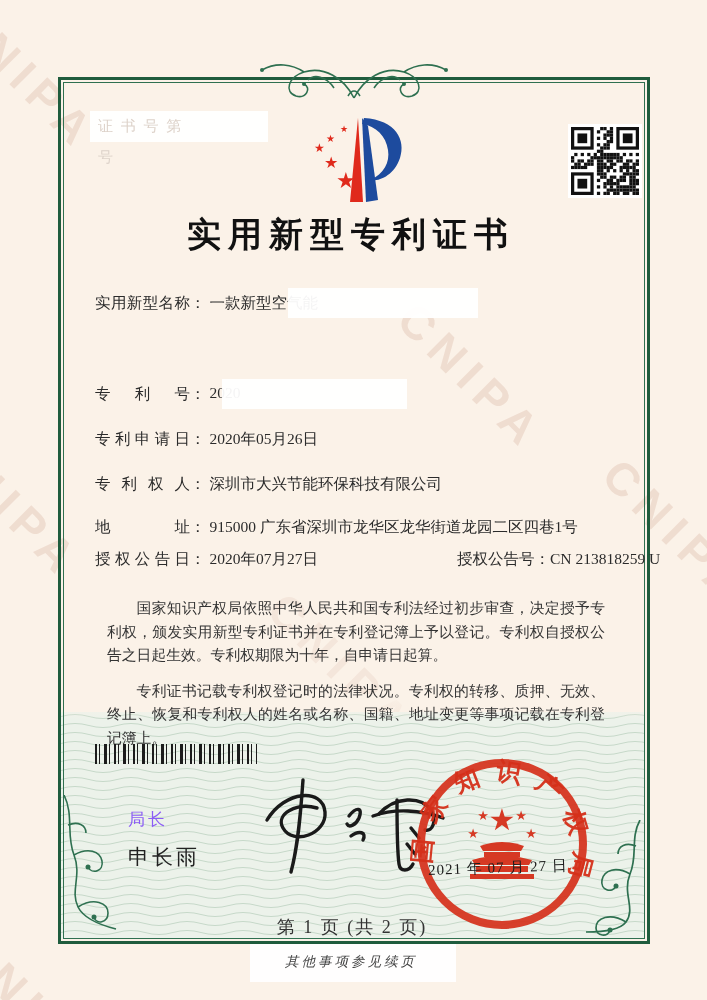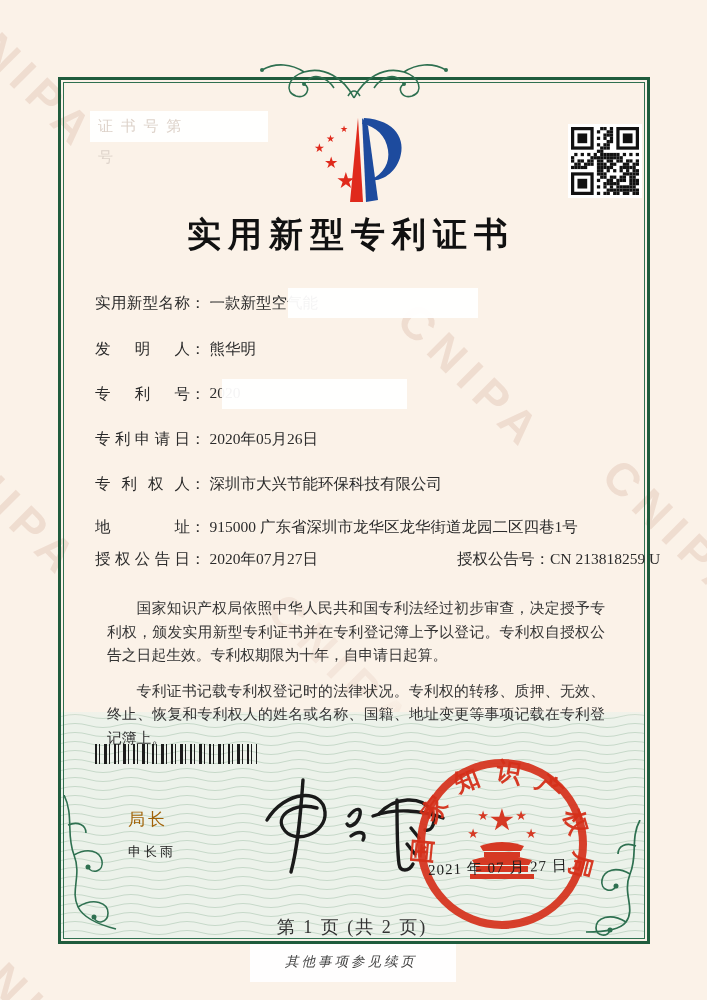--- a/index.html
+++ b/index.html
@@ -65,22 +65,22 @@
     font-size:14.8px;line-height:23.5px;color:#333;text-align:justify;
   }
   .paras p{margin:12px;text-indent:2em;}
   
   .barcode{
     position:absolute;left:95px;top:744px;width:162px;height:20px;
     background:repeating-linear-gradient(90deg,
       #1c1c1c 0 2px,transparent 2px 4px,#1c1c1c 4px 5px,transparent 5px 9px,
       #1c1c1c 9px 12px,transparent 12px 14px,#1c1c1c 14px 15px,transparent 15px 19px);
   }
-  .sig-role{position:absolute;left:128px;top:808px;font-size:17px;color:#a16207;letter-spacing:3px;}
-  .sig-name{position:absolute;left:128px;top:843px;font-size:13px;color:#222;letter-spacing:3px;}
+  .sig-role{position:absolute;left:128px;top:808px;font-size:17px;color:#8b5cf6;letter-spacing:3px;}
+  .sig-name{position:absolute;left:128px;top:843px;font-size:21px;color:#222;letter-spacing:3px;}
   .signature{position:absolute;left:245px;top:772px;width:205px;height:110px;}
   .seal{position:absolute;left:410px;top:750px;width:184px;height:188px;}
   .seal-date{
     position:absolute;left:428px;top:858px;width:170px;font-size:15px;color:#1d1d1d;
     letter-spacing:1px;transform:rotate(-2deg);white-space:nowrap;
   }
   .page-info{
     position:absolute;left:58px;top:915px;width:588px;text-align:center;
     font-size:18px;color:#333;letter-spacing:2px;
   }
@@ -346,23 +346,20 @@
       <rect x="20" y="20" width="1" height="1" fill="#111"></rect>
     </svg>
 
   <div class="title">实用新型专利证书</div>
 
   <div class="row" style="top:293px;">
     <span class="lbl">实用新型名称</span><span class="colon">：</span><span class="val">一款新型空气能</span>
   </div>
   <div class="redact" style="left:288px;top:288px;width:190px;height:30px;"></div>
 
-  <div class="row" style="top:339px;">
-    <span class="lbl">发明人</span><span class="colon">：</span><span class="val">熊华明</span>
-  </div>
 
   <div class="row" style="top:384px;">
     <span class="lbl">专利号</span><span class="colon">：</span><span class="val">2020</span>
   </div>
   <div class="redact" style="left:222px;top:379px;width:185px;height:30px;"></div>
 
   <div class="row" style="top:429px;">
     <span class="lbl">专利申请日</span><span class="colon">：</span><span class="val">2020年05月26日</span>
   </div>
 

